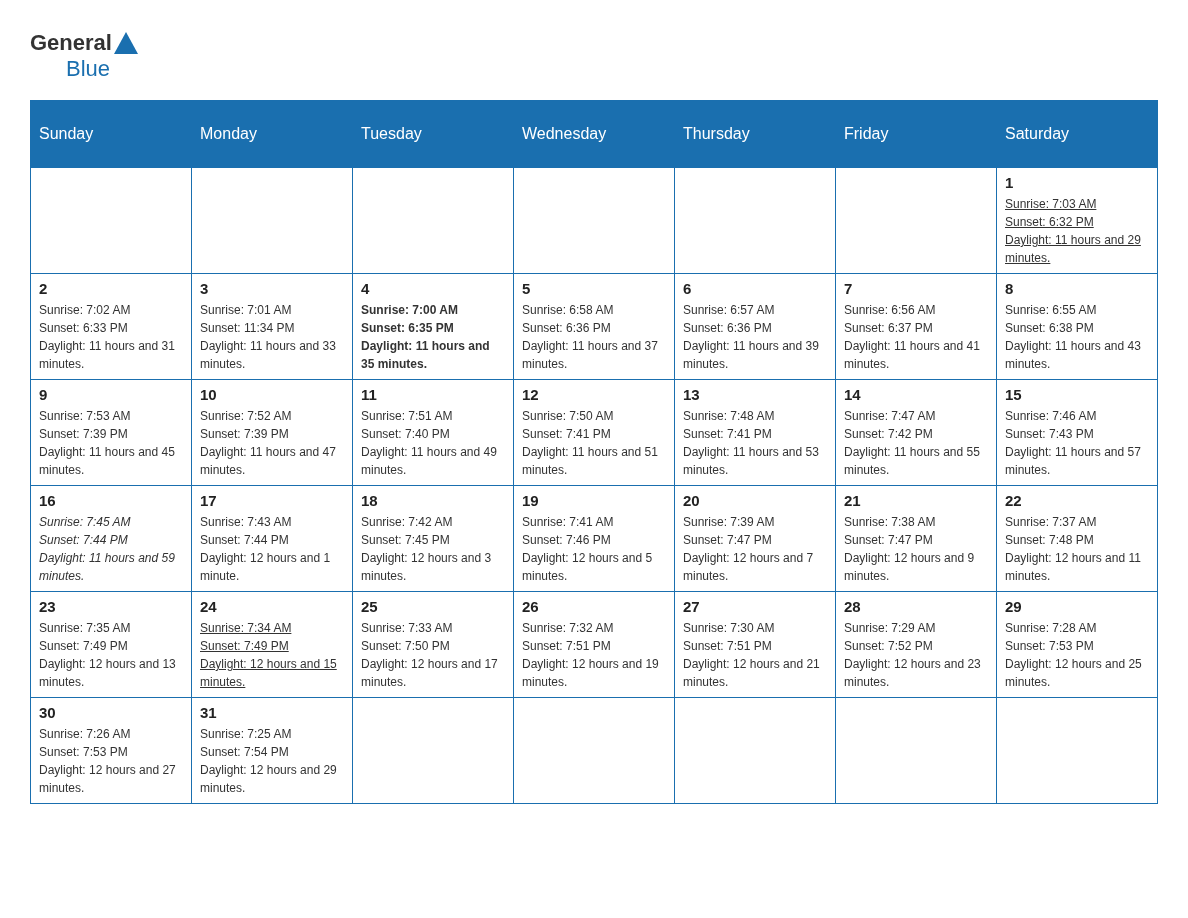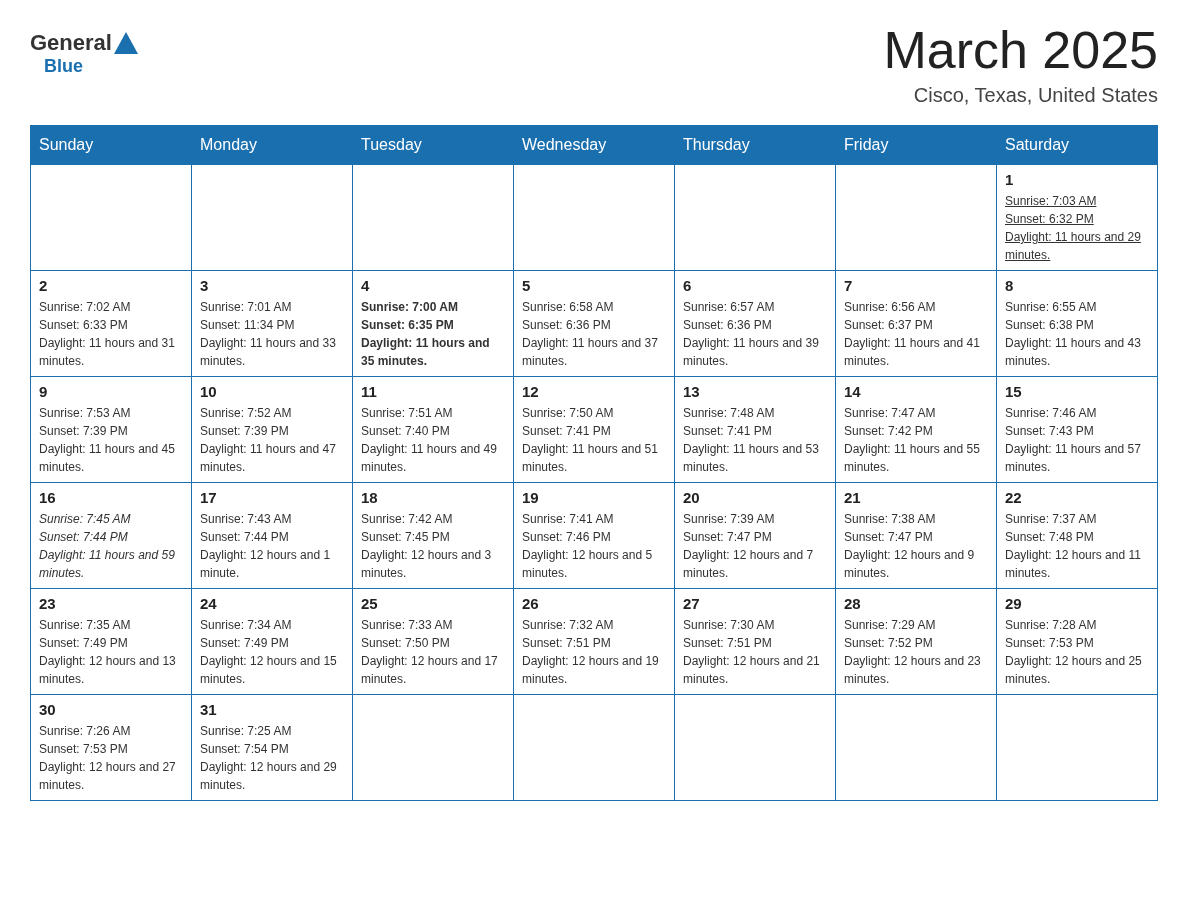--- a/index.html
+++ b/index.html
@@ -35,24 +35,24 @@
     .logo-triangle {
       width: 0;
       height: 0;
       border-left: 12px solid transparent;
       border-right: 12px solid transparent;
       border-bottom: 22px solid #1a6faf;
       margin-left: 2px;
       margin-bottom: 0;
     }
     .logo-blue {
-      font-size: 18px;
-      font-weight: bold;
+      font-size: 22px;
+      font-weight: normal;
       color: #1a6faf;
-      margin-left: 14px;
+      margin-left: 36px;
     }
     .title-area {
       text-align: right;
     }
     .calendar-title {
       font-size: 52px;
       font-weight: normal;
       color: #222;
     }
     .calendar-subtitle {
@@ -65,21 +65,21 @@
       border-collapse: collapse;
       table-layout: fixed;
     }
     thead tr {
       background-color: #1a6faf;
     }
     thead th {
       color: #fff;
       font-size: 16px;
       font-weight: normal;
-      padding: 10px 8px;
+      padding: 24px 8px;
       text-align: left;
       border: 1px solid #1a6faf;
     }
     tbody td {
       border: 1px solid #1a6faf;
       vertical-align: top;
       padding: 6px 8px;
       font-size: 12.5px;
       color: #333;
       height: 100px;
@@ -103,24 +103,20 @@
 </head>
 <body>
 
 <div class="header-area">
   <div class="logo">
     <div class="logo-top">
       <span class="logo-general">General</span>
       <div class="logo-triangle"></div>
     </div>
     <span class="logo-blue">Blue</span>
-  </div>
-  <div class="title-area">
-    <div class="calendar-title">March 2025</div>
-    <div class="calendar-subtitle">Cisco, Texas, United States</div>
   </div>
 </div>
 
 <table>
   <thead>
     <tr>
     <th>Sunday</th>
         <th>Monday</th>
         <th>Tuesday</th>
         <th>Wednesday</th>
@@ -278,21 +274,21 @@
       </tr>
       <tr>
         <td>
           <span class="day-number">23</span>
           <div class="day-info" style="white-space: pre-line;">Sunrise: 7:35 AM
 Sunset: 7:49 PM
 Daylight: 12 hours and 13 minutes.</div>
         </td>
         <td>
           <span class="day-number">24</span>
-          <div class="day-info" style="white-space: pre-line;">Sunrise: 7:34 AM
+          <div class="day-info" style="white-space: pre-line; text-decoration: underline;">Sunrise: 7:34 AM
 Sunset: 7:49 PM
 Daylight: 12 hours and 15 minutes.</div>
         </td>
         <td>
           <span class="day-number">25</span>
           <div class="day-info" style="white-space: pre-line;">Sunrise: 7:33 AM
 Sunset: 7:50 PM
 Daylight: 12 hours and 17 minutes.</div>
         </td>
         <td>

